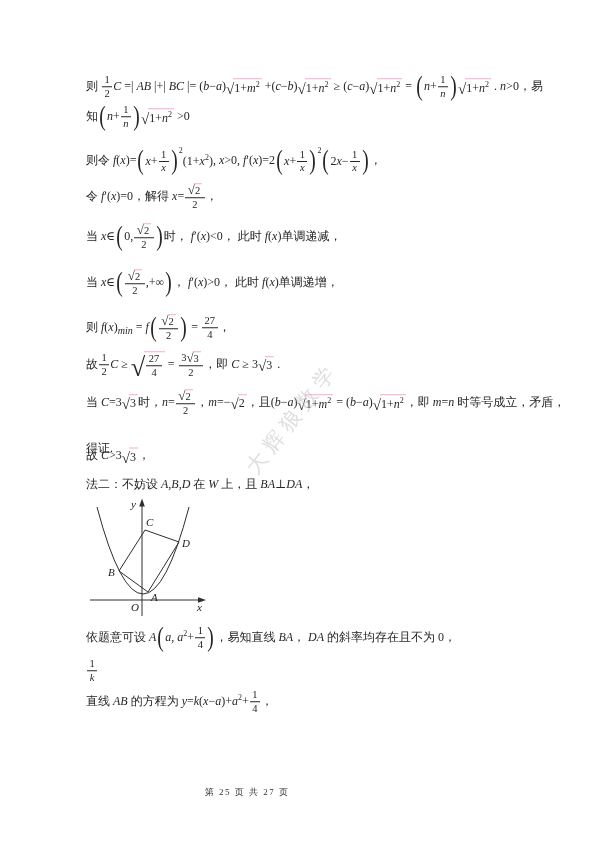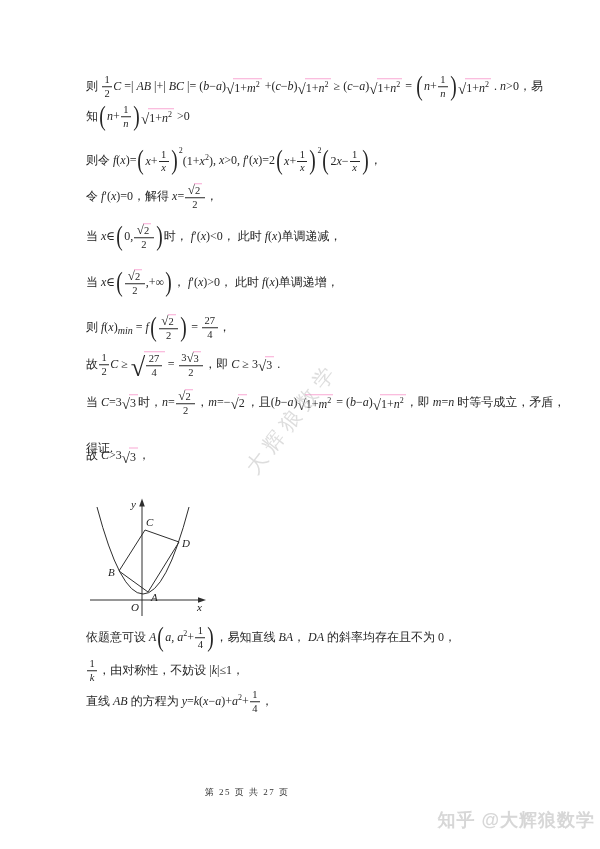--- a/index.html
+++ b/index.html
@@ -64,22 +64,23 @@
   <div class="mline" style="top:117px"><span class="mt"><span>知</span></span><span class="mpar big"><span class="mbr">(</span><span class="mpc"><span class="mt"><i>n</i><span>+</span></span><span class="mfrac"><span class="mnum"><span class="mt"><span>1</span></span></span><span class="mden"><span class="mt"><i>n</i></span></span></span></span><span class="mbr">)</span></span><span class="msqrt"><span class="mrad">√</span><span class="msqc"><span class="mt"><span>1+</span><i>n</i></span><span class="msup"><span class="mt"><span>2</span></span></span></span></span><span class="mt"><span> &gt;0</span></span></div>
   <div class="mline" style="top:160px"><span class="mt"><span>则令 </span><i>f</i><span>(</span><i>x</i><span>)=</span></span><span class="mpar big"><span class="mbr">(</span><span class="mpc"><span class="mt"><i>x</i><span>+</span></span><span class="mfrac"><span class="mnum"><span class="mt"><span>1</span></span></span><span class="mden"><span class="mt"><i>x</i></span></span></span></span><span class="mbr">)</span></span><span class="msup"><span class="mt"><span>2</span></span></span><span class="mpar"><span class="mbr">(</span><span class="mpc"><span class="mt"><span>1+</span><i>x</i></span><span class="msup"><span class="mt"><span>2</span></span></span></span><span class="mbr">)</span></span><span class="mt"><span>, </span><i>x</i><span>&gt;0, </span><i>f</i><span>′(</span><i>x</i><span>)=2</span></span><span class="mpar big"><span class="mbr">(</span><span class="mpc"><span class="mt"><i>x</i><span>+</span></span><span class="mfrac"><span class="mnum"><span class="mt"><span>1</span></span></span><span class="mden"><span class="mt"><i>x</i></span></span></span></span><span class="mbr">)</span></span><span class="msup"><span class="mt"><span>2</span></span></span><span class="mpar big"><span class="mbr">(</span><span class="mpc"><span class="mt"><span>2</span><i>x</i><span>−</span></span><span class="mfrac"><span class="mnum"><span class="mt"><span>1</span></span></span><span class="mden"><span class="mt"><i>x</i></span></span></span></span><span class="mbr">)</span></span><span class="mt"><span>，</span></span></div>
   <div class="mline" style="top:197px"><span class="mt"><span>令 </span><i>f</i><span>′(</span><i>x</i><span>)=0，解得 </span><i>x</i><span>=</span></span><span class="mfrac"><span class="mnum"><span class="msqrt"><span class="mrad">√</span><span class="msqc"><span class="mt"><span>2</span></span></span></span></span><span class="mden"><span class="mt"><span>2</span></span></span></span><span class="mt"><span>，</span></span></div>
   <div class="mline" style="top:237px"><span class="mt"><span>当 </span><i>x</i><span>∈</span></span><span class="mpar big"><span class="mbr">(</span><span class="mpc"><span class="mt"><span>0,</span></span><span class="mfrac"><span class="mnum"><span class="msqrt"><span class="mrad">√</span><span class="msqc"><span class="mt"><span>2</span></span></span></span></span><span class="mden"><span class="mt"><span>2</span></span></span></span></span><span class="mbr">)</span></span><span class="mt"><span>时， </span><i>f</i><span>′(</span><i>x</i><span>)&lt;0， 此时 </span><i>f</i><span>(</span><i>x</i><span>)单调递减，</span></span></div>
   <div class="mline" style="top:283px"><span class="mt"><span>当 </span><i>x</i><span>∈</span></span><span class="mpar big"><span class="mbr">(</span><span class="mpc"><span class="mfrac"><span class="mnum"><span class="msqrt"><span class="mrad">√</span><span class="msqc"><span class="mt"><span>2</span></span></span></span></span><span class="mden"><span class="mt"><span>2</span></span></span></span><span class="mt"><span>,+∞</span></span></span><span class="mbr">)</span></span><span class="mt"><span>， </span><i>f</i><span>′(</span><i>x</i><span>)&gt;0， 此时 </span><i>f</i><span>(</span><i>x</i><span>)单调递增，</span></span></div>
   <div class="mline" style="top:328px"><span class="mt"><span>则 </span><i>f</i><span>(</span><i>x</i><span>)</span></span><span class="msub"><span class="mt"><i>min</i></span></span><span class="mt"><span> = </span><i>f</i></span><span class="mpar big"><span class="mbr">(</span><span class="mpc"><span class="mfrac"><span class="mnum"><span class="msqrt"><span class="mrad">√</span><span class="msqc"><span class="mt"><span>2</span></span></span></span></span><span class="mden"><span class="mt"><span>2</span></span></span></span></span><span class="mbr">)</span></span><span class="mt"><span> = </span></span><span class="mfrac"><span class="mnum"><span class="mt"><span>27</span></span></span><span class="mden"><span class="mt"><span>4</span></span></span></span><span class="mt"><span>，</span></span></div>
   <div class="mline" style="top:365px"><span class="mt"><span>故</span></span><span class="mfrac"><span class="mnum"><span class="mt"><span>1</span></span></span><span class="mden"><span class="mt"><span>2</span></span></span></span><span class="mt"><i>C</i><span> ≥ </span></span><span class="msqrt tall"><span class="mrad">√</span><span class="msqc"><span class="mfrac"><span class="mnum"><span class="mt"><span>27</span></span></span><span class="mden"><span class="mt"><span>4</span></span></span></span></span></span><span class="mt"><span> = </span></span><span class="mfrac"><span class="mnum"><span class="mt"><span>3</span></span><span class="msqrt"><span class="mrad">√</span><span class="msqc"><span class="mt"><span>3</span></span></span></span></span><span class="mden"><span class="mt"><span>2</span></span></span></span><span class="mt"><span>，即 </span><i>C</i><span> ≥ 3</span></span><span class="msqrt"><span class="mrad">√</span><span class="msqc"><span class="mt"><span>3</span></span></span></span><span class="mt"><span> .</span></span></div>
   <div class="mline" style="top:403px"><span class="mt"><span>当 </span><i>C</i><span>=3</span></span><span class="msqrt"><span class="mrad">√</span><span class="msqc"><span class="mt"><span>3</span></span></span></span><span class="mt"><span>时，</span><i>n</i><span>=</span></span><span class="mfrac"><span class="mnum"><span class="msqrt"><span class="mrad">√</span><span class="msqc"><span class="mt"><span>2</span></span></span></span></span><span class="mden"><span class="mt"><span>2</span></span></span></span><span class="mt"><span>，</span><i>m</i><span>=−</span></span><span class="msqrt"><span class="mrad">√</span><span class="msqc"><span class="mt"><span>2</span></span></span></span><span class="mt"><span>，且(</span><i>b</i><span>−</span><i>a</i><span>)</span></span><span class="msqrt"><span class="mrad">√</span><span class="msqc"><span class="mt"><span>1+</span><i>m</i></span><span class="msup"><span class="mt"><span>2</span></span></span></span></span><span class="mt"><span> = (</span><i>b</i><span>−</span><i>a</i><span>)</span></span><span class="msqrt"><span class="mrad">√</span><span class="msqc"><span class="mt"><span>1+</span><i>n</i></span><span class="msup"><span class="mt"><span>2</span></span></span></span></span><span class="mt"><span>，即 </span><i>m</i><span>=</span><i>n</i><span> 时等号成立，矛盾，</span></span></div>
   <div class="mline" style="top:456px"><span class="mt"><span>故 </span><i>C</i><span>&gt;3</span></span><span class="msqrt"><span class="mrad">√</span><span class="msqc"><span class="mt"><span>3</span></span></span></span><span class="mt"><span>，</span></span></div>
   <div class="mline" style="top:448px"><span class="mt"><span>得证.</span></span></div>
+  <div class="mline" style="top:484px"><span class="mt"><span>法二：不妨设 </span><i>A</i><span>,</span><i>B</i><span>,</span><i>D</i><span> 在 </span><i>W</i><span> 上，且 </span><i>BA</i><span>⊥</span><i>DA</i><span>，</span></span></div>
   <div class="mline" style="top:638px"><span class="mt"><span>依题意可设 </span><i>A</i></span><span class="mpar big"><span class="mbr">(</span><span class="mpc"><span class="mt"><i>a</i><span>, </span><i>a</i></span><span class="msup"><span class="mt"><span>2</span></span></span><span class="mt"><span>+</span></span><span class="mfrac"><span class="mnum"><span class="mt"><span>1</span></span></span><span class="mden"><span class="mt"><span>4</span></span></span></span></span><span class="mbr">)</span></span><span class="mt"><span>，易知直线 </span><i>BA</i><span>， </span><i>DA</i><span> 的斜率均存在且不为 0，</span></span></div>
-  <div class="mline" style="top:671px"><span class="mfrac"><span class="mnum"><span class="mt"><span>1</span></span></span><span class="mden"><span class="mt"><i>k</i></span></span></span><span class="mt"><span>，由对称性，不妨设 |</span><i>k</i><span>|≤1，</span></span></div>
+  <div class="mline" style="top:671px"><span class="mfrac"><span class="mnum"><span class="mt"><span>1</span></span></span><span class="mden"><span class="mt"><i>k</i></span></span></span></div>
   <div class="mline" style="top:702px"><span class="mt"><span>直线 </span><i>AB</i><span> 的方程为 </span><i>y</i><span>=</span><i>k</i><span>(</span><i>x</i><span>−</span><i>a</i><span>)+</span><i>a</i></span><span class="msup"><span class="mt"><span>2</span></span></span><span class="mt"><span>+</span></span><span class="mfrac"><span class="mnum"><span class="mt"><span>1</span></span></span><span class="mden"><span class="mt"><span>4</span></span></span></span><span class="mt"><span>，</span></span></div>
 
   <svg class="figure" width="155" height="125" viewBox="0 0 155 125">
     <line x1="18" y1="103" x2="129" y2="103"></line>
     <path class="arrow" d="M134,103 L126,100.2 L126,105.8 Z"></path>
     <line x1="70" y1="6" x2="70" y2="119"></line>
     <path class="arrow" d="M70,1.5 L67.2,9.5 L72.8,9.5 Z"></path>
     <path d="M25,10 Q71,184 117,10"></path>
     <path d="M47,74 L73,33 L107,45 L76,95 Z"></path>
     <text x="59" y="11">y</text>
@@ -88,15 +89,14 @@
     <text x="74" y="29">C</text>
     <text x="110" y="50">D</text>
     <text x="36" y="79">B</text>
     <text x="79" y="104">A</text>
   </svg>
 
   <div class="wm-diagonal">大辉狼数学</div>
 
   <div class="footer">第 25 页 共 27 页</div>
 
-  <div class="credit">知乎 @大辉狼数学</div>
 
 </div>
 
 </body></html>

